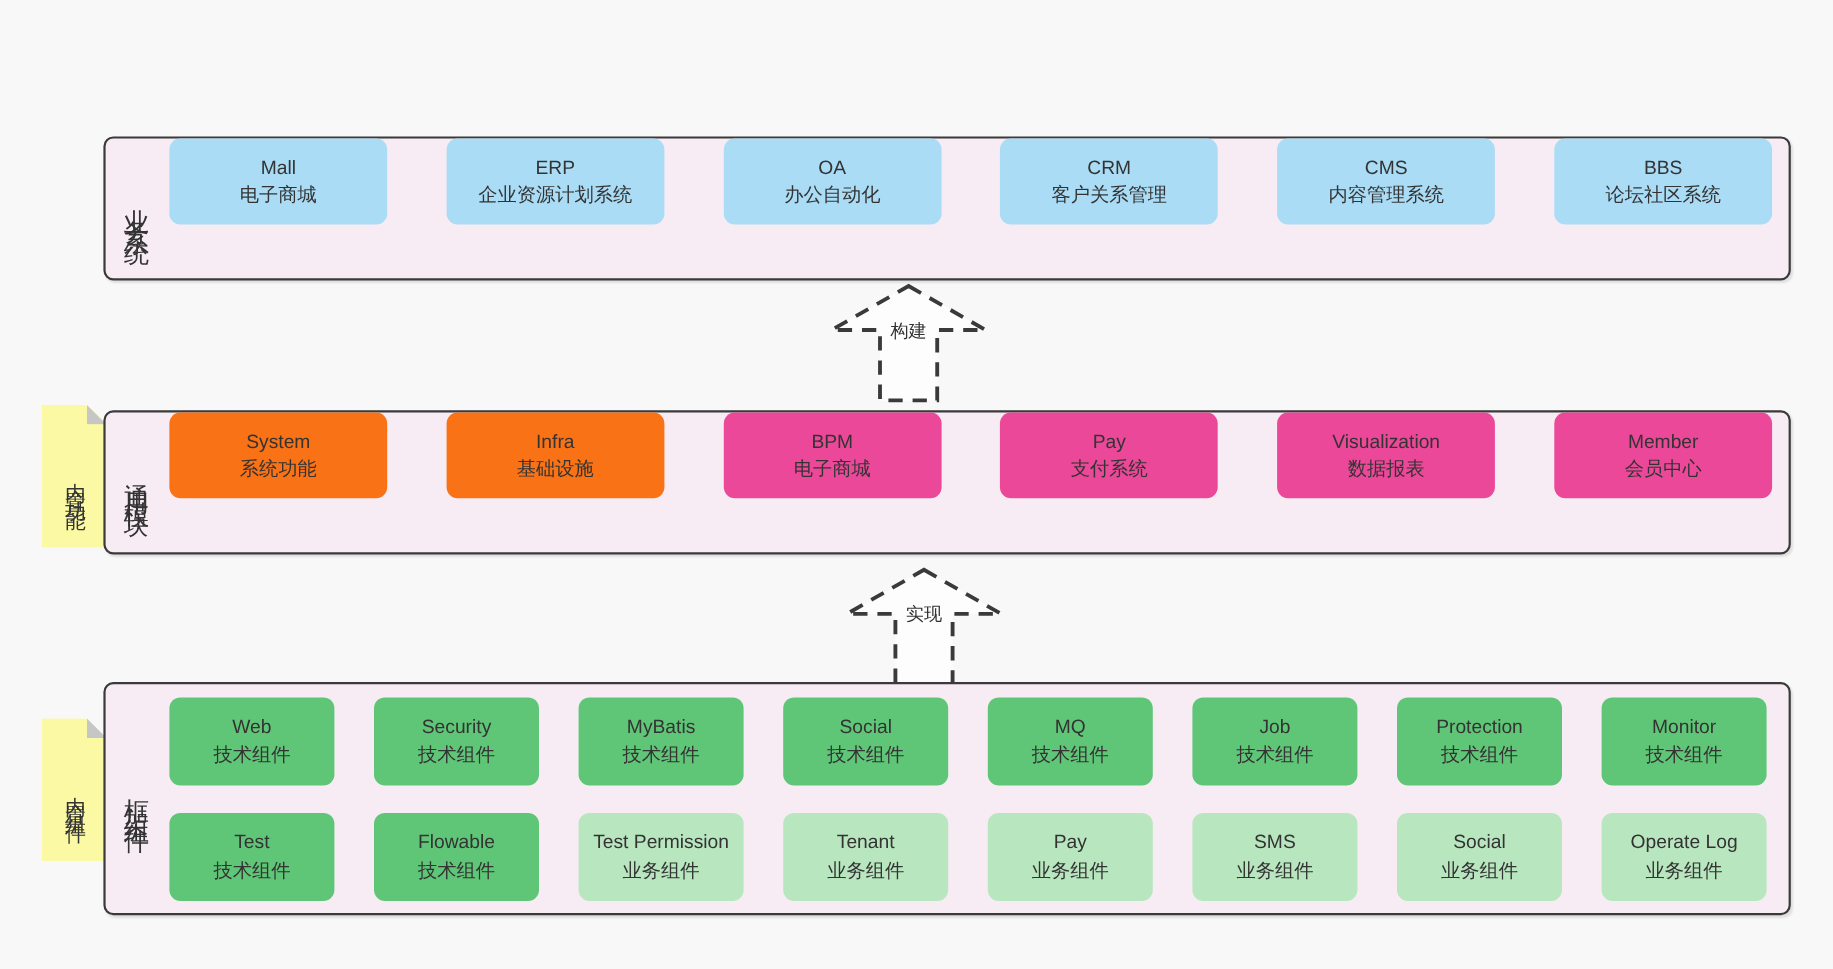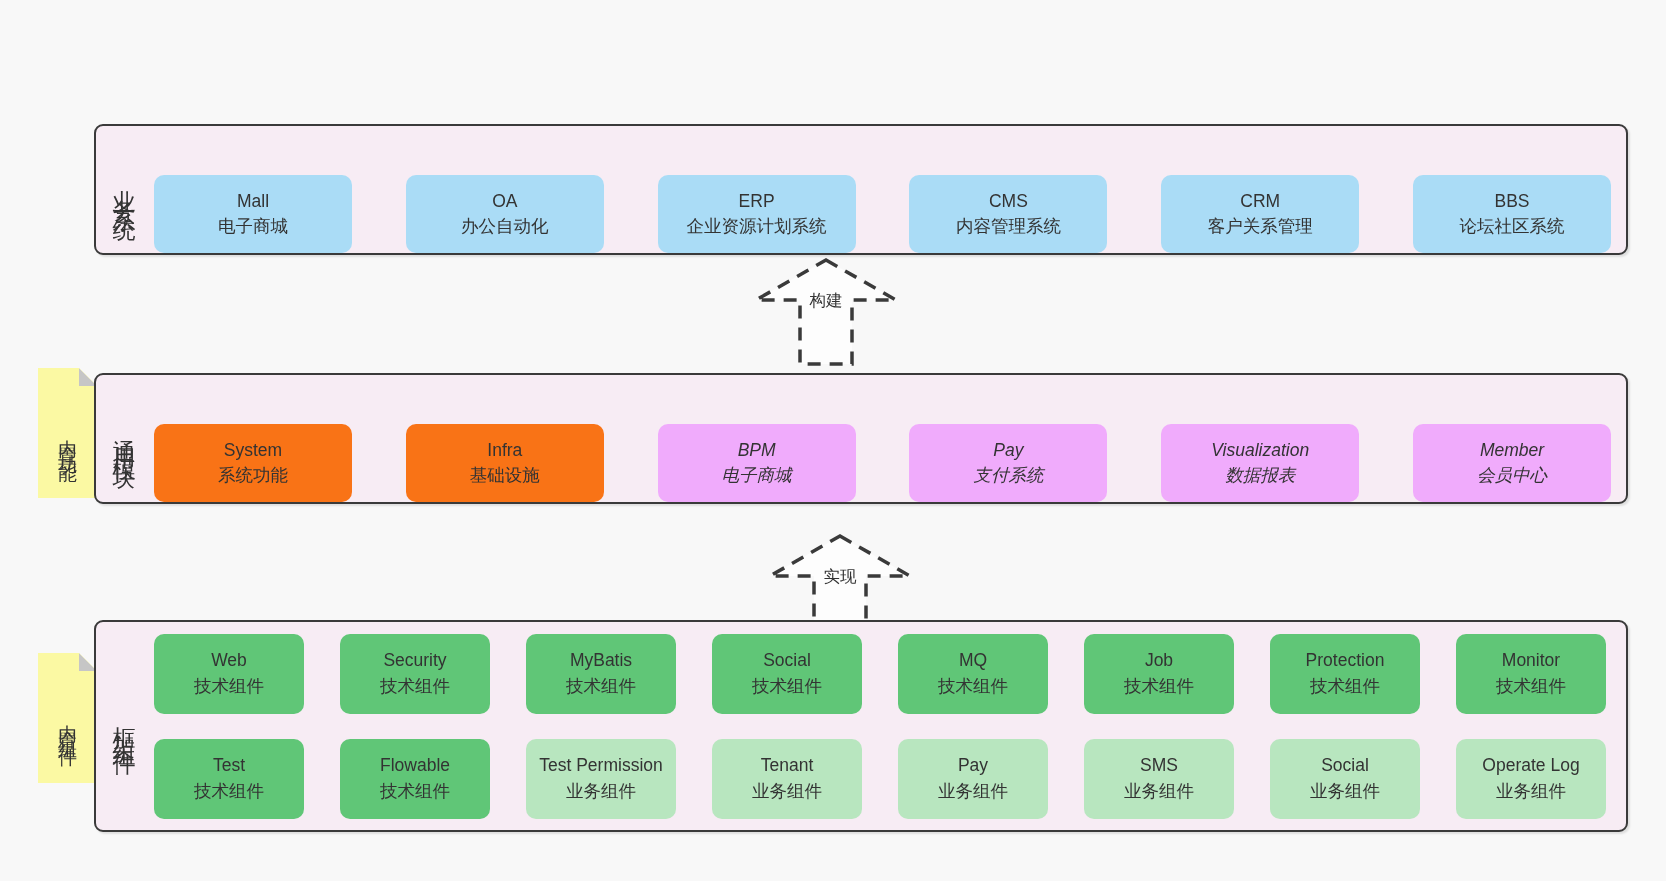--- a/index.html
+++ b/index.html
@@ -42,21 +42,21 @@
     justify-content: center;
     writing-mode: vertical-lr;
     text-orientation: upright;
     font-size: 23px;
     letter-spacing: 9px;
     color: #333;
   }
   .band-boxes {
     flex: 1;
     display: flex;
-    align-items: flex-end;
+    align-items: flex-start;
     justify-content: space-between;
     padding: 0 15px 0 0;
   }
   .band-grid {
     flex: 1;
     display: grid;
     grid-template-columns: repeat(8, 150px);
     justify-content: space-between;
     align-content: center;
     row-gap: 25px;
@@ -74,21 +74,21 @@
     text-align: center;
     font-size: 17.5px;
     line-height: 1.45;
     color: #333;
   }
   .band-boxes .node { width: 198px; height: 78px; padding: 0 8px; }
   .band-grid  .node { width: 150px; height: 80px; padding: 0 13px; }
 
   .variant-blue        { background: #aadcf6; }
   .variant-red         { background: #f97316; }
-  .variant-pink        { background: #f0abfc; font-style: italic; }
+  .variant-pink        { background: #ec4899; }
   .variant-green       { background: #60c677; }
   .variant-green-light { background: #b8e6bf; }
 
   
   .sticky {
     position: absolute;
     left: 38px;
     width: 59px;
     height: 130px;
     background: #fbf9a3;
@@ -123,21 +123,21 @@
   }
 
   
   .arrow {
     position: absolute;
     width: 150px;
     height: 112px;
     z-index: 1;
   }
   .arrow-1 { left: 751px; top: 256px; }
-  .arrow-2 { left: 765px; top: 532px; }
+  .arrow-2 { left: 765px; top: 514px; }
   .arrow svg { display: block; width: 150px; height: 112px; }
   .arrow-label {
     position: absolute;
     left: 50%;
     top: 33px;
     transform: translateX(-50%);
     background: #fdfdfd;
     padding: 1px 3px;
     font-size: 16.5px;
     color: #333;
@@ -161,37 +161,37 @@
   <section class="band band-top">
     <div class="band-label">业务系统</div>
     <div class="band-boxes">
 
         <div class="node variant-blue">
           <div class="node-title">Mall</div>
           <div class="node-subtitle">电子商城</div>
         </div>
 
         <div class="node variant-blue">
+          <div class="node-title">ERP</div>
+          <div class="node-subtitle">企业资源计划系统</div>
+        </div>
+
+        <div class="node variant-blue">
           <div class="node-title">OA</div>
           <div class="node-subtitle">办公自动化</div>
         </div>
 
         <div class="node variant-blue">
-          <div class="node-title">ERP</div>
-          <div class="node-subtitle">企业资源计划系统</div>
+          <div class="node-title">CRM</div>
+          <div class="node-subtitle">客户关系管理</div>
         </div>
 
         <div class="node variant-blue">
           <div class="node-title">CMS</div>
           <div class="node-subtitle">内容管理系统</div>
-        </div>
-
-        <div class="node variant-blue">
-          <div class="node-title">CRM</div>
-          <div class="node-subtitle">客户关系管理</div>
         </div>
 
         <div class="node variant-blue">
           <div class="node-title">BBS</div>
           <div class="node-subtitle">论坛社区系统</div>
         </div>
       </div>
   </section>
 
   <div class="arrow arrow-1">

